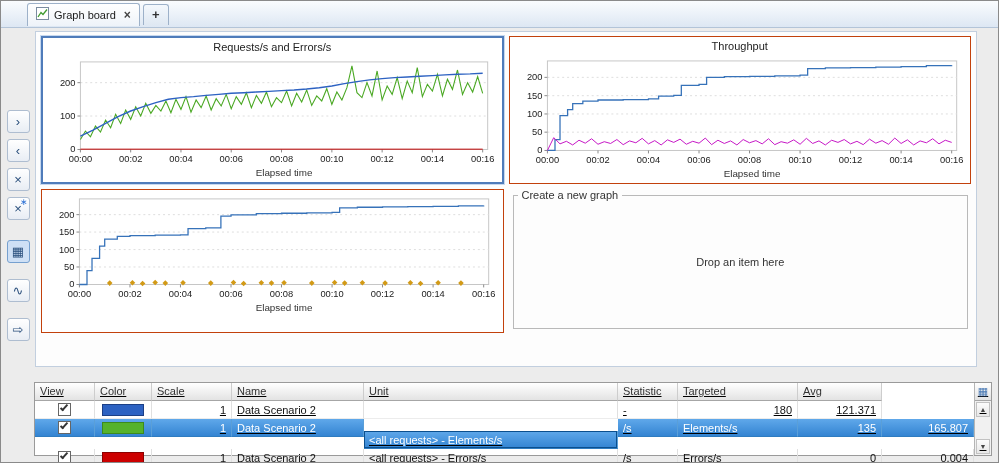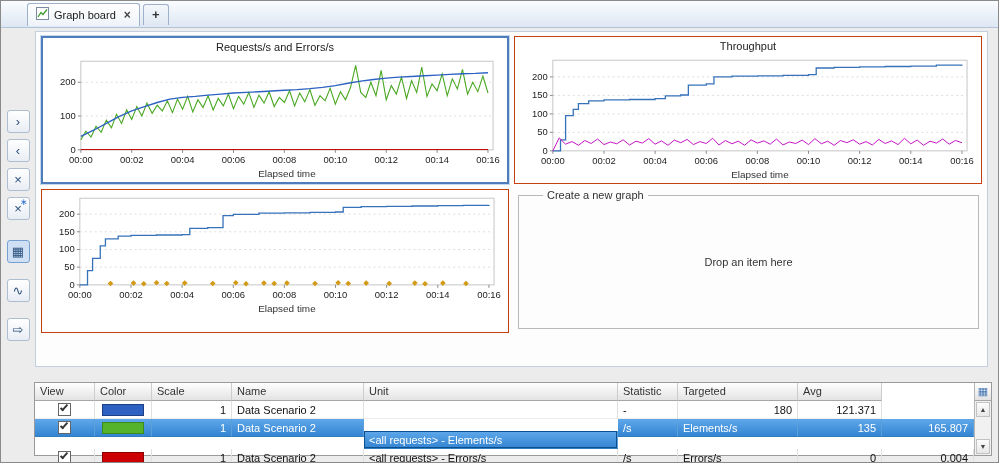--- a/index.html
+++ b/index.html
@@ -18,33 +18,33 @@
   .middle { display:flex; height:352px; }
   .left-toolbar { width:34px; display:flex; flex-direction:column; align-items:center; padding-top:82px; gap:6px; }
   .tool-btn { width:23px; height:23px; border:1px solid #aebdd0; border-radius:3px; background:linear-gradient(#ffffff,#e8edf4); display:flex; align-items:center; justify-content:center; position:relative; cursor:pointer; }
   .tool-btn.active { background:#cfe0f5; border-color:#76a0cf; }
   .tool-btn .glyph { font-size:13px; color:#2a4f7c; line-height:1; }
   .tool-btn .badge { position:absolute; top:-1px; right:1px; font-size:9px; color:#2a6fd4; }
   .tool-btn:nth-child(5){ margin-top:14px; }
   .tool-btn:nth-child(6){ margin-top:10px; }
   .tool-btn:nth-child(7){ margin-top:10px; }
 
-  .graph-area { flex:1; margin:3px 10px 13px 0; background:#fdfdfd; border:1px solid #c2cfdf; padding:4px 5px; display:grid; grid-template-columns:1fr 1fr; grid-template-rows:148px 144px; gap:5px; align-content:start; }
+  .graph-area { flex:1; margin:3px 21px 13px 0; background:#fdfdfd; border:1px solid #c2cfdf; padding:4px 5px; display:grid; grid-template-columns:1fr 1fr; grid-template-rows:148px 144px; gap:5px; align-content:start; }
   .panel { border:1px solid #c2410c; background:#ffffff; display:flex; flex-direction:column; padding:2px; }
   .panel.selected { border:2px solid #4f7cba; box-shadow:0 0 0 1px #c6d8ef; }
   .chart-title { text-align:center; font-size:11px; color:#222; height:15px; line-height:15px; overflow:hidden; }
   .chart { width:100%; height:calc(100% - 15px); display:block; }
   .chart text { font-family:"Liberation Sans", sans-serif; }
 
   .dropzone { position:relative; border:1px solid #b9b9b9; background:#fdfdfd; margin:6px 3px 4px 4px; display:flex; align-items:center; justify-content:center; }
-  .dz-title { position:absolute; top:-7px; left:24px; background:#fdfdfd; padding:0 4px; color:#333; }
+  .dz-title { position:absolute; top:-7px; left:4px; background:#fdfdfd; padding:0 4px; color:#333; }
   .dz-hint { color:#333; }
 
   
-  .table-wrap { margin:2px 6px 0 33px; height:74px; border:1px solid #9a9a9a; background:#ffffff; display:flex; }
+  .table-wrap { margin:2px 6px 0 33px; height:74px; border:1px solid #9a9a9a; background:#ffffff; display:flex;text-decoration:underline; }
   .tleft { flex:1; min-width:0; }
   .thead,.trow { display:grid; grid-template-columns:60px 57px 80px 132px minmax(0,1fr) 60px 120px 84px 92px; }
   .th { height:18px; line-height:17px; padding:0 5px; background:linear-gradient(#ffffff,#e3e3e3); border-right:1px solid #cdcdcd; border-bottom:1px solid #a6a6a6; color:#333; white-space:nowrap; overflow:hidden; }
   .td { height:18px; padding:0 5px; border-right:1px solid #e0e0e0; border-bottom:1px solid #ececec; display:flex; align-items:center; overflow:hidden; white-space:nowrap; color:#111; }
   .td.num { justify-content:flex-end; }
   .td.ctr { justify-content:center; }
   .trow { cursor:default; }
   .trow.selected .td { background:linear-gradient(#5fa8ea,#3484d2); color:#ffffff; border-right-color:#5a9fd8; border-bottom-color:#2f7cc0; }
   .trow.selected [data-cell="name"] { box-shadow:inset 0 0 0 1px #0b4f8e;margin-top:12px; }
   .cb { width:13px; height:13px; background:#fff; border:1px solid #666; display:flex; }

